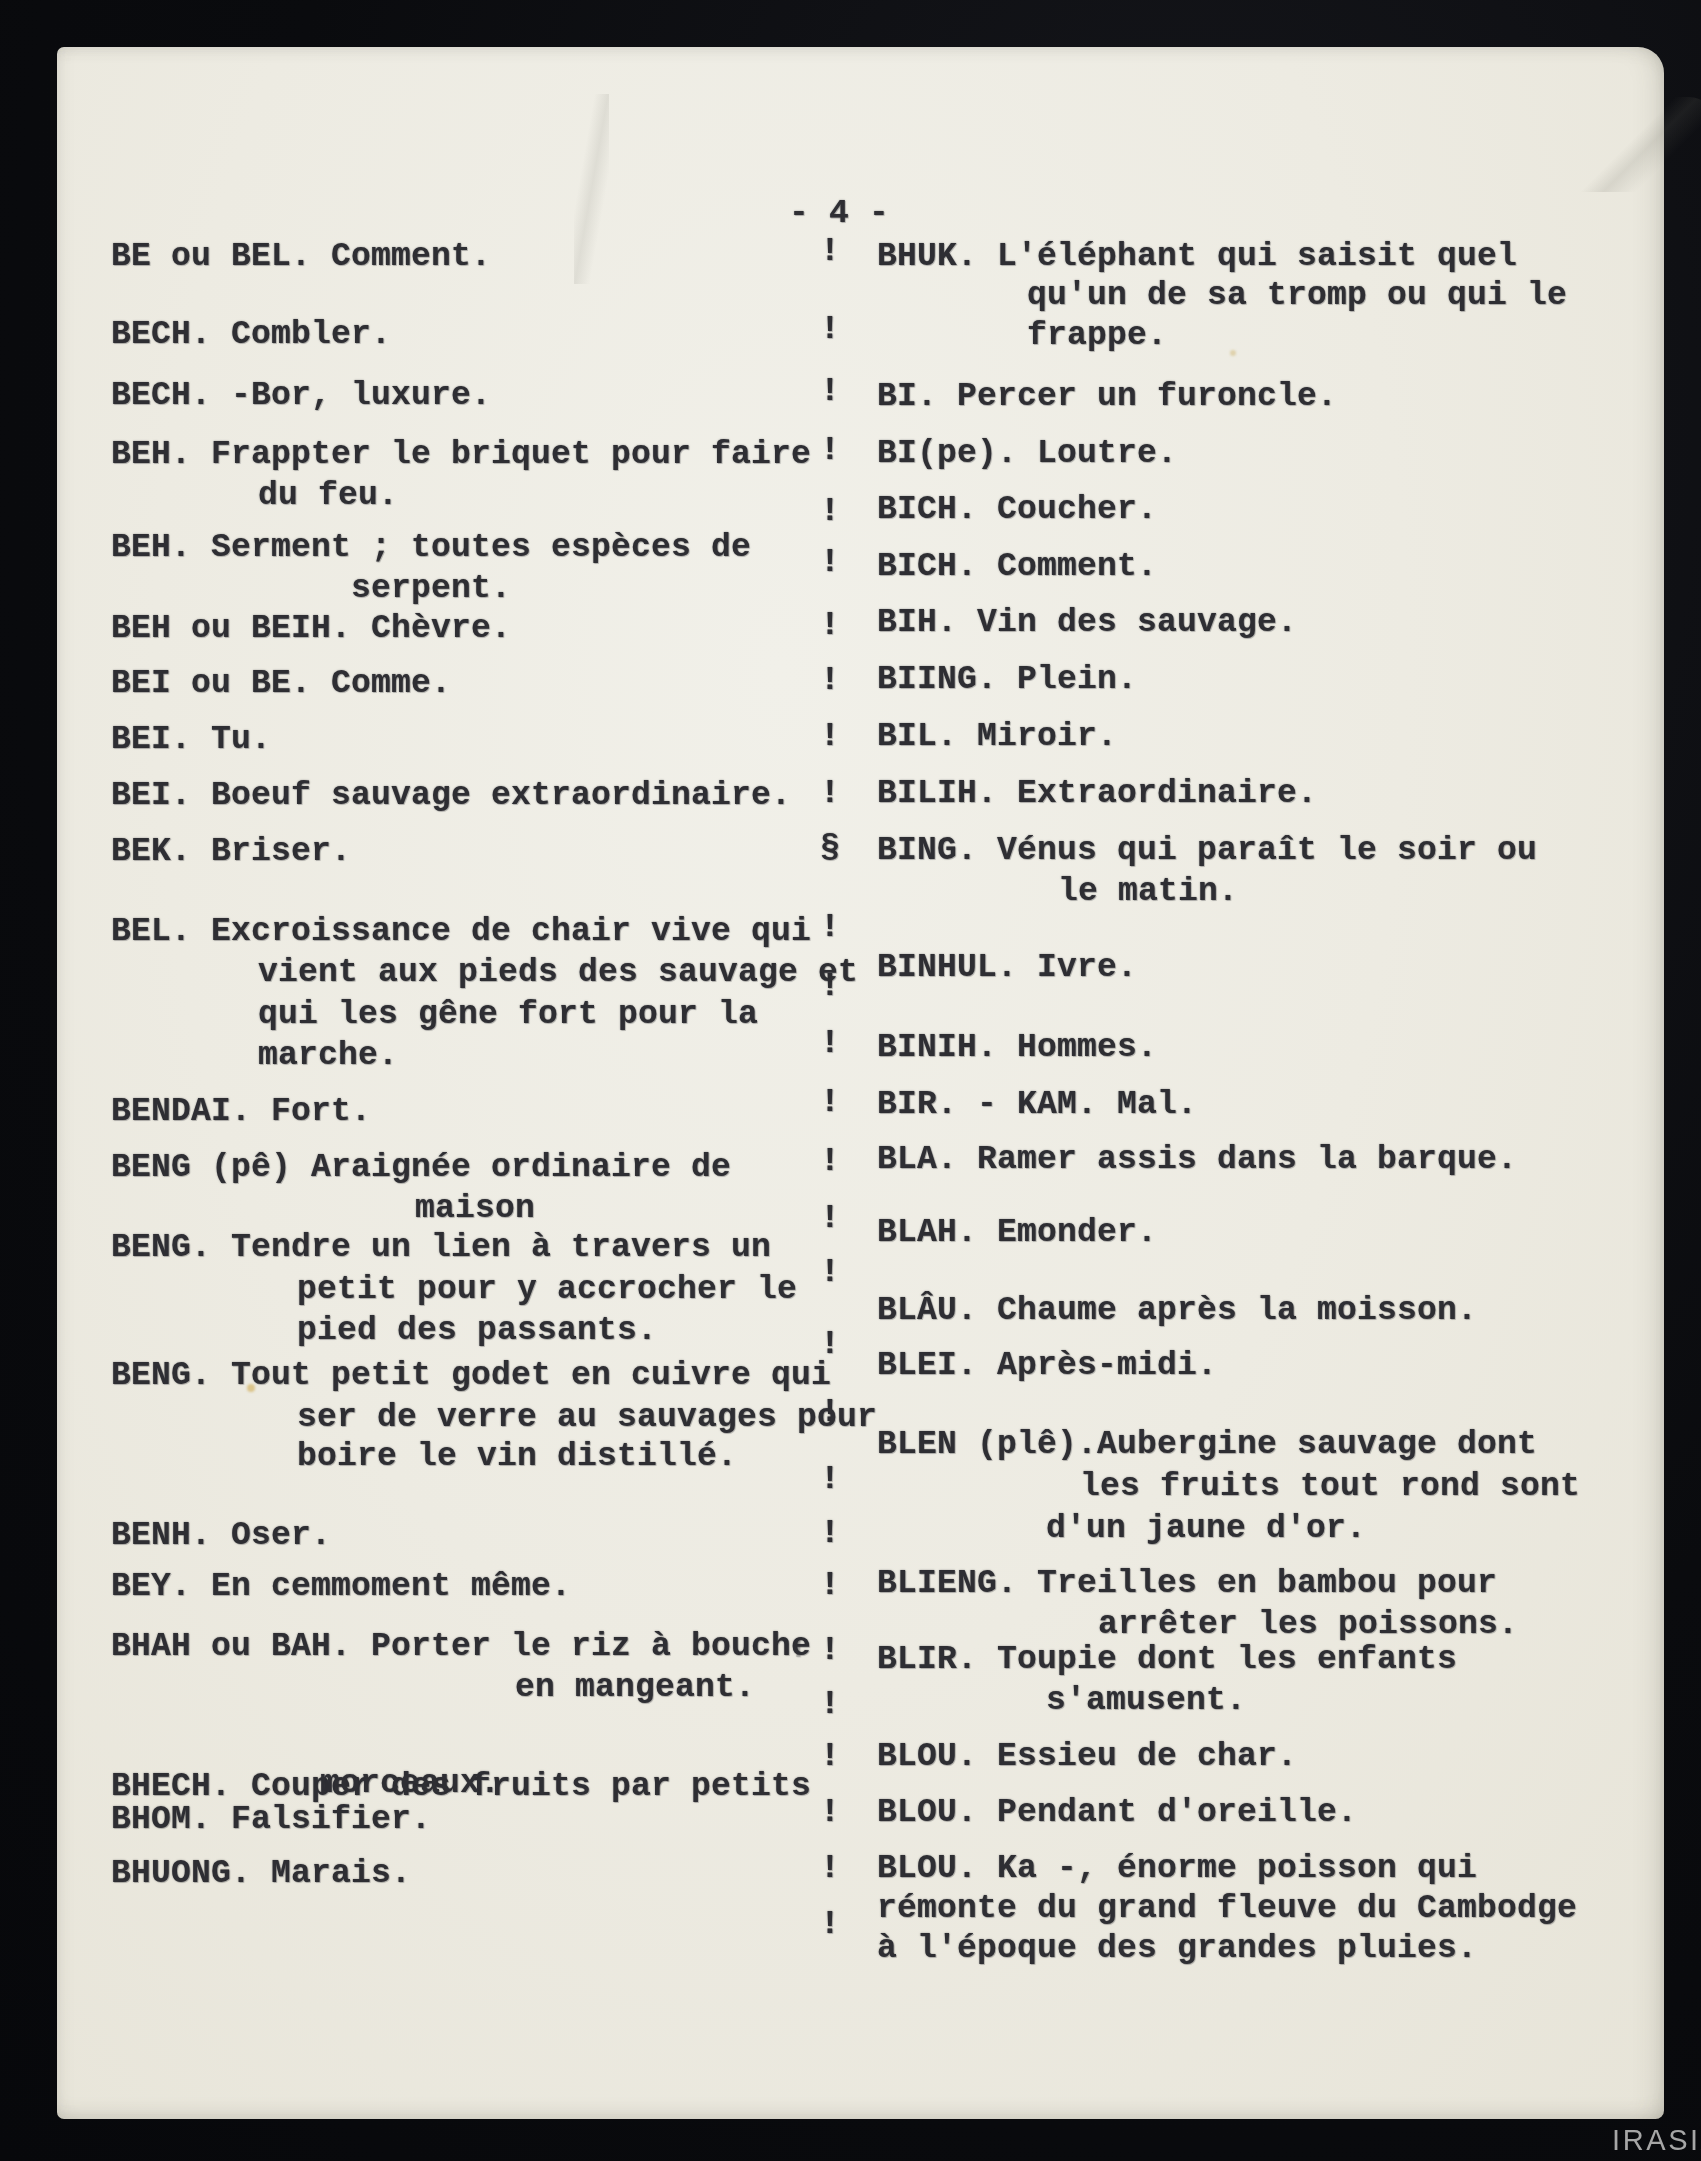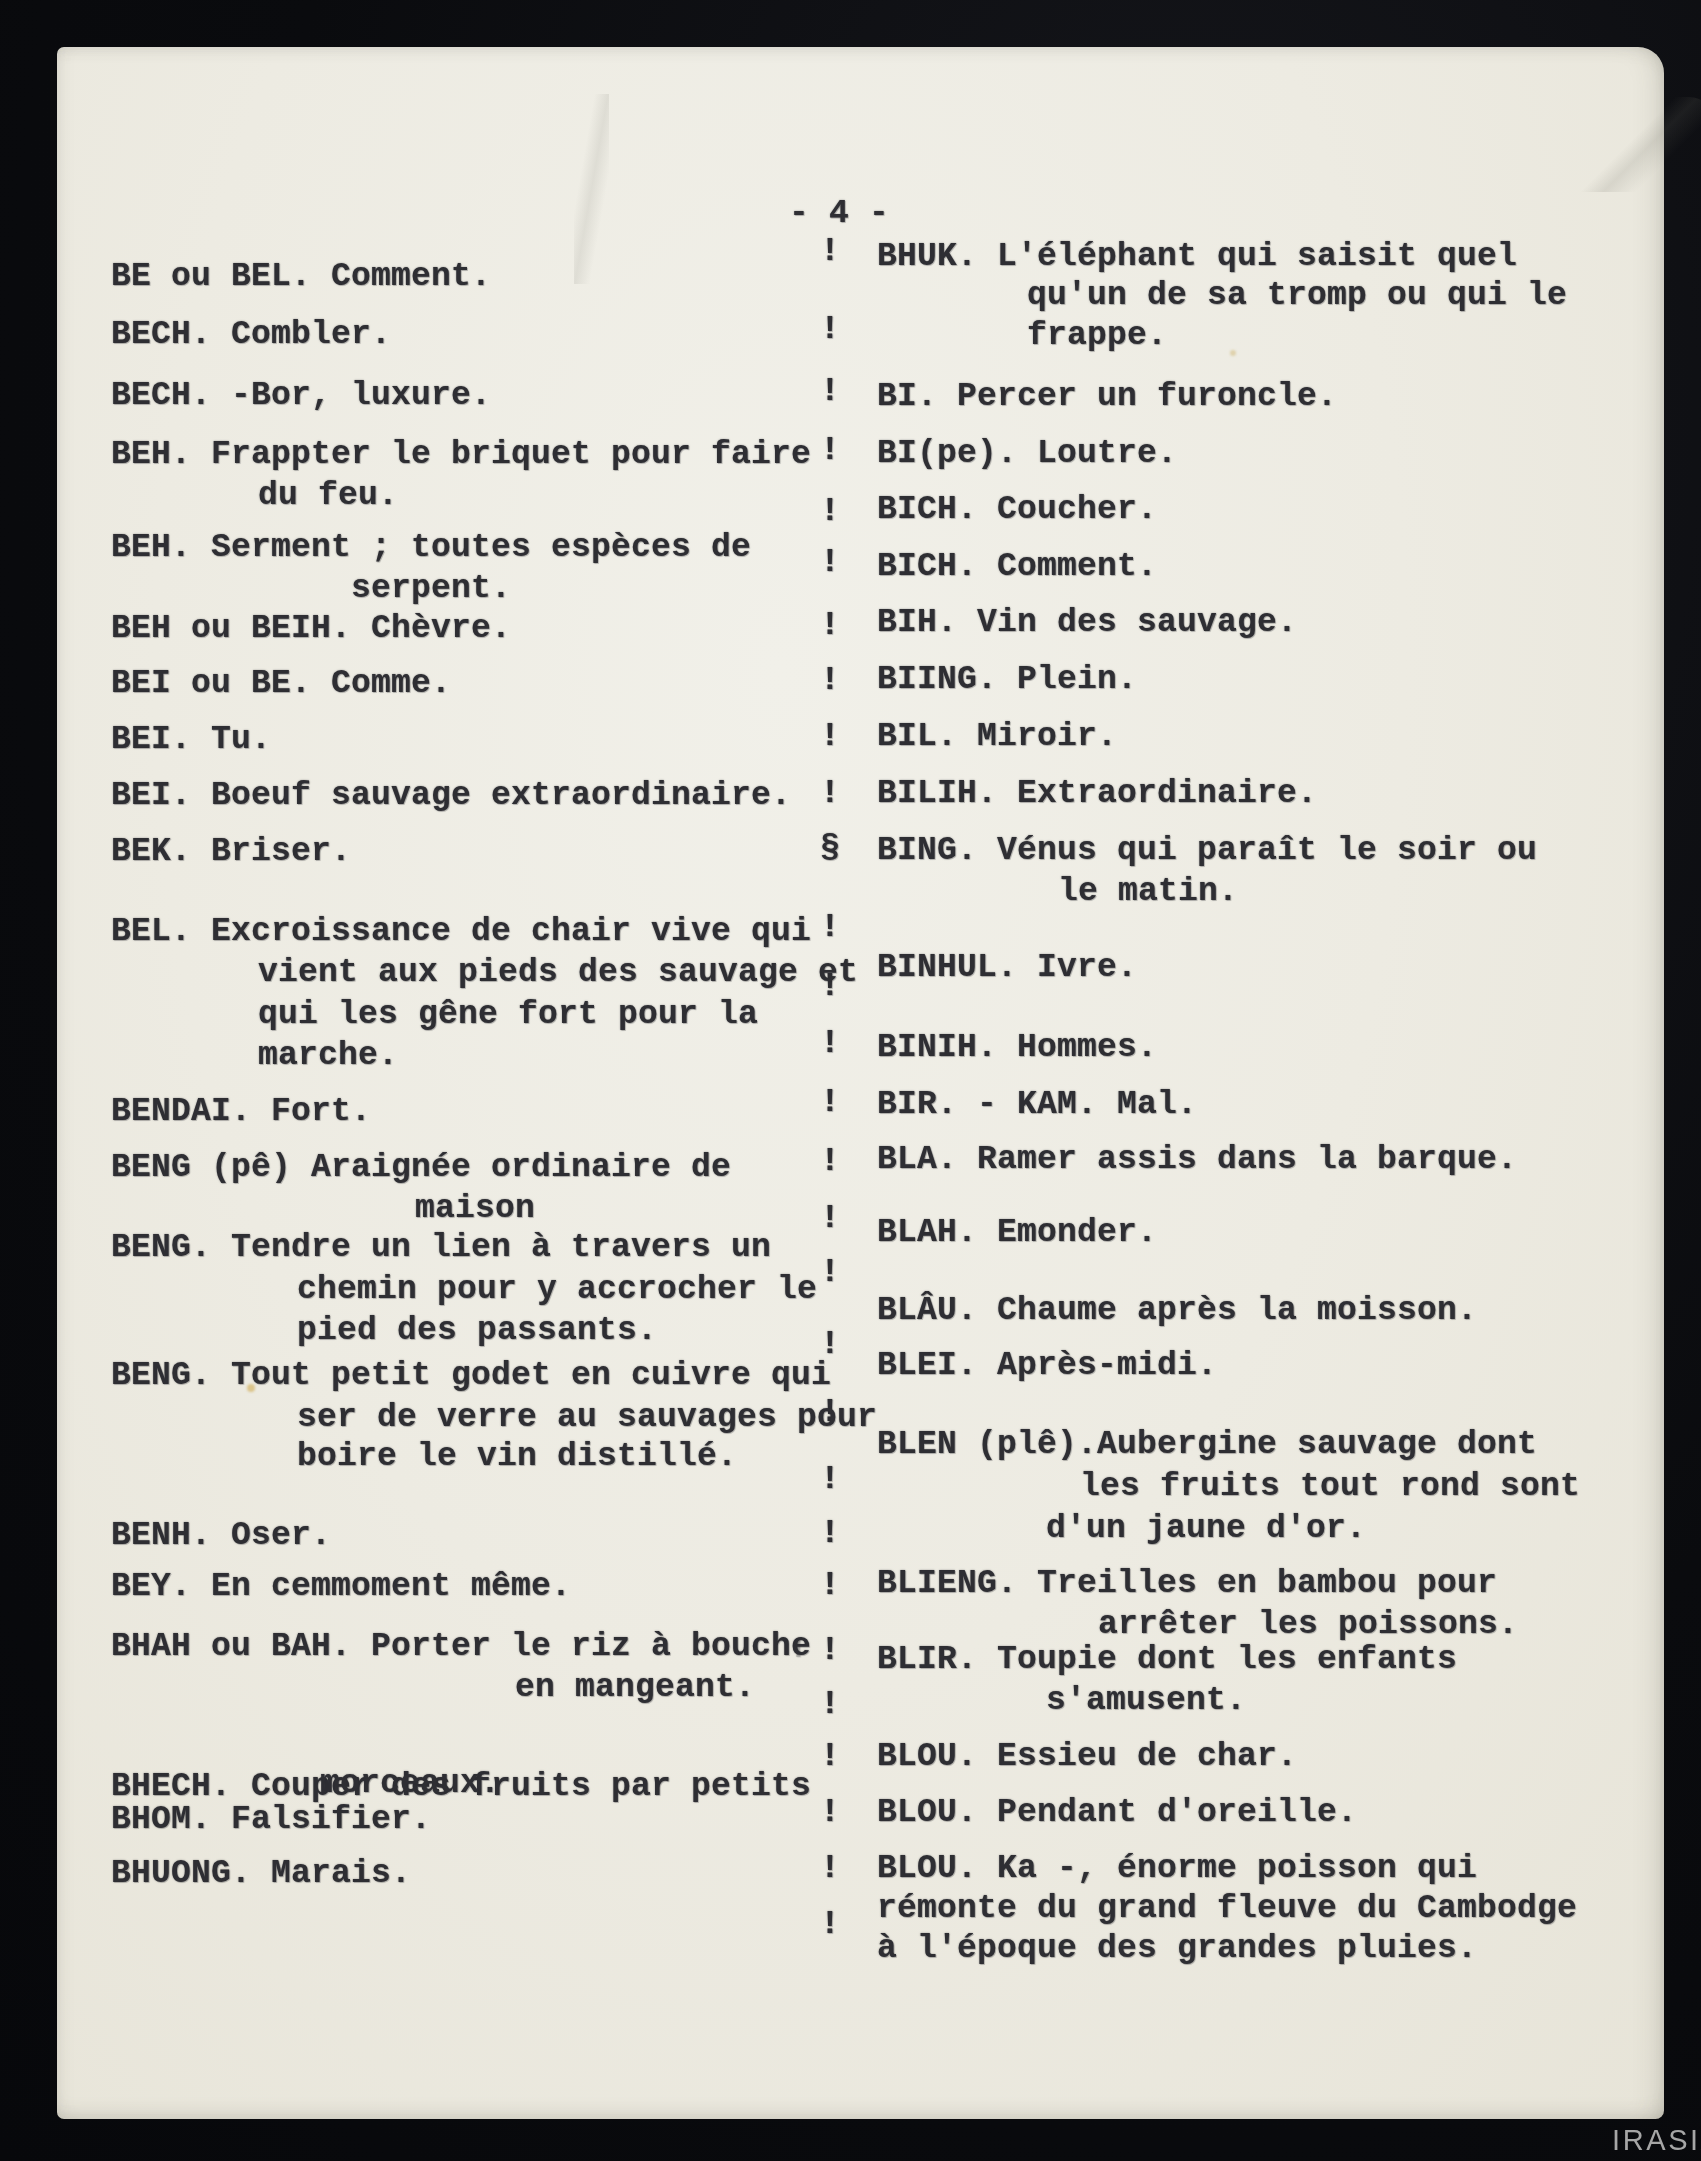--- a/index.html
+++ b/index.html
@@ -115,21 +115,21 @@
       <div class="typed gutter-mark" style="left: 820px; top: 1740px;">!</div>
       <div class="typed gutter-mark" style="left: 820px; top: 1796px;">!</div>
       <div class="typed gutter-mark" style="left: 820px; top: 1852px;">!</div>
       <div class="typed gutter-mark" style="left: 820px; top: 1908px;">!</div>
       <div class="typed gutter-faint" style="left: 790px; top: 1636px;">!</div>
     </div>
 
   <div id="columns">
       <div>
         <div>
-          <div class="typed" style="left: 111px; top: 240px; margin-top: 20px;">BE ou BEL. Comment.</div>
+          <div class="typed" style="left: 111px; top: 240px;">BE ou BEL. Comment.</div>
         </div>
         <div>
           <div class="typed" style="left: 111px; top: 318px;">BECH. Combler.</div>
         </div>
         <div>
           <div class="typed" style="left: 111px; top: 379px;">BECH. -Bor, luxure.</div>
         </div>
         <div>
           <div class="typed" style="left: 111px; top: 438px;">BEH. Frappter le briquet pour faire</div>
           <div class="typed" style="left: 258px; top: 479px;">du feu.</div>
@@ -161,21 +161,21 @@
         </div>
         <div>
           <div class="typed" style="left: 111px; top: 1095px;">BENDAI. Fort.</div>
         </div>
         <div>
           <div class="typed" style="left: 111px; top: 1151px;">BENG (pê) Araignée ordinaire de</div>
           <div class="typed" style="left: 415px; top: 1192px;">maison</div>
         </div>
         <div>
           <div class="typed" style="left: 111px; top: 1231px;">BENG. Tendre un lien à travers un</div>
-          <div class="typed" style="left: 297px; top: 1273px;">chemin pour y accrocher le</div>
+          <div class="typed" style="left: 297px; top: 1273px;">petit pour y accrocher le</div>
           <div class="typed" style="left: 297px; top: 1314px;">pied des passants.</div>
         </div>
         <div>
           <div class="typed" style="left: 111px; top: 1359px;">BENG. Tout petit godet en cuivre qui</div>
           <div class="typed" style="left: 297px; top: 1401px;">ser de verre au sauvages pour</div>
           <div class="typed" style="left: 297px; top: 1440px;">boire le vin distillé.</div>
         </div>
         <div>
           <div class="typed" style="left: 111px; top: 1519px;">BENH. Oser.</div>
         </div>

